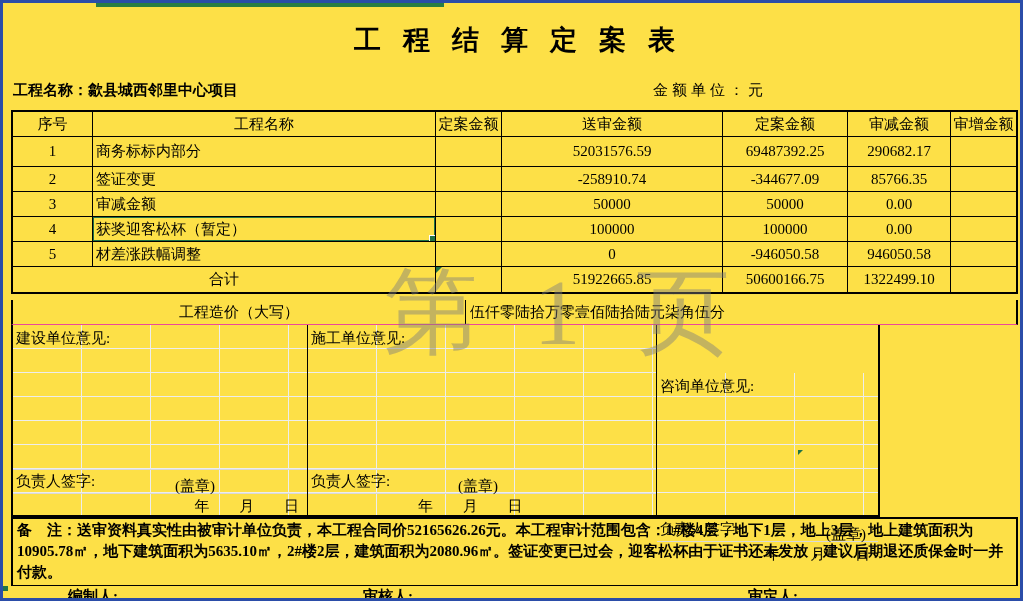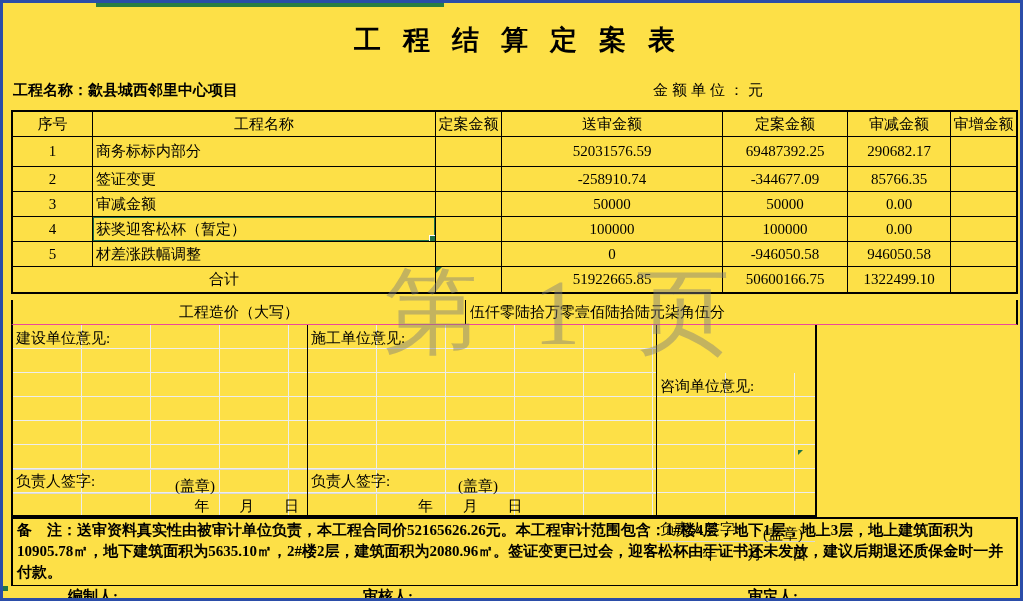--- a/index.html
+++ b/index.html
@@ -30,21 +30,21 @@
   .tri{position:absolute;width:0;height:0;border-top:6px solid #217346;border-right:6px solid transparent;}
 
   
   .words{position:absolute;left:8px;top:297px;width:1007px;height:25px;box-sizing:border-box;
          border-left:2px solid #000;border-right:2px solid #000;border-bottom:1px solid #ec4899;
          display:flex;font-size:15px;}
   .words .wl{width:453px;border-right:1px solid #000;display:flex;align-items:center;justify-content:center;box-sizing:border-box;}
   .words .wv{flex:1;display:flex;align-items:center;padding-left:4px;}
 
   
-  .ops{position:absolute;left:8px;top:322px;width:806px;height:192px;box-sizing:border-box;
+  .ops{position:absolute;left:8px;top:322px;width:869px;height:192px;box-sizing:border-box;
        border-left:2px solid #000;border-right:2px solid #000;border-bottom:2px solid #000;
        display:flex;font-size:15px;}
   .opbox{position:relative;box-sizing:border-box;border-right:1px solid #000;
          background-image:linear-gradient(to right,#ededed 1px,transparent 1px),
                           linear-gradient(to bottom,#ededed 1px,transparent 1px);
          background-size:69px 24px;background-position:-1px -1px;}
   .opbox.a{width:295px;} .opbox.b{width:349px;} .opbox.c2{flex:1;border-right:none;margin-top:48px;}
   .oplabel{position:absolute;left:3px;top:4px;background:transparent;}
   .hline{position:absolute;left:0;right:0;height:1px;background:#d9d9d9;}
   .sig{position:absolute;left:3px;top:147px;}

